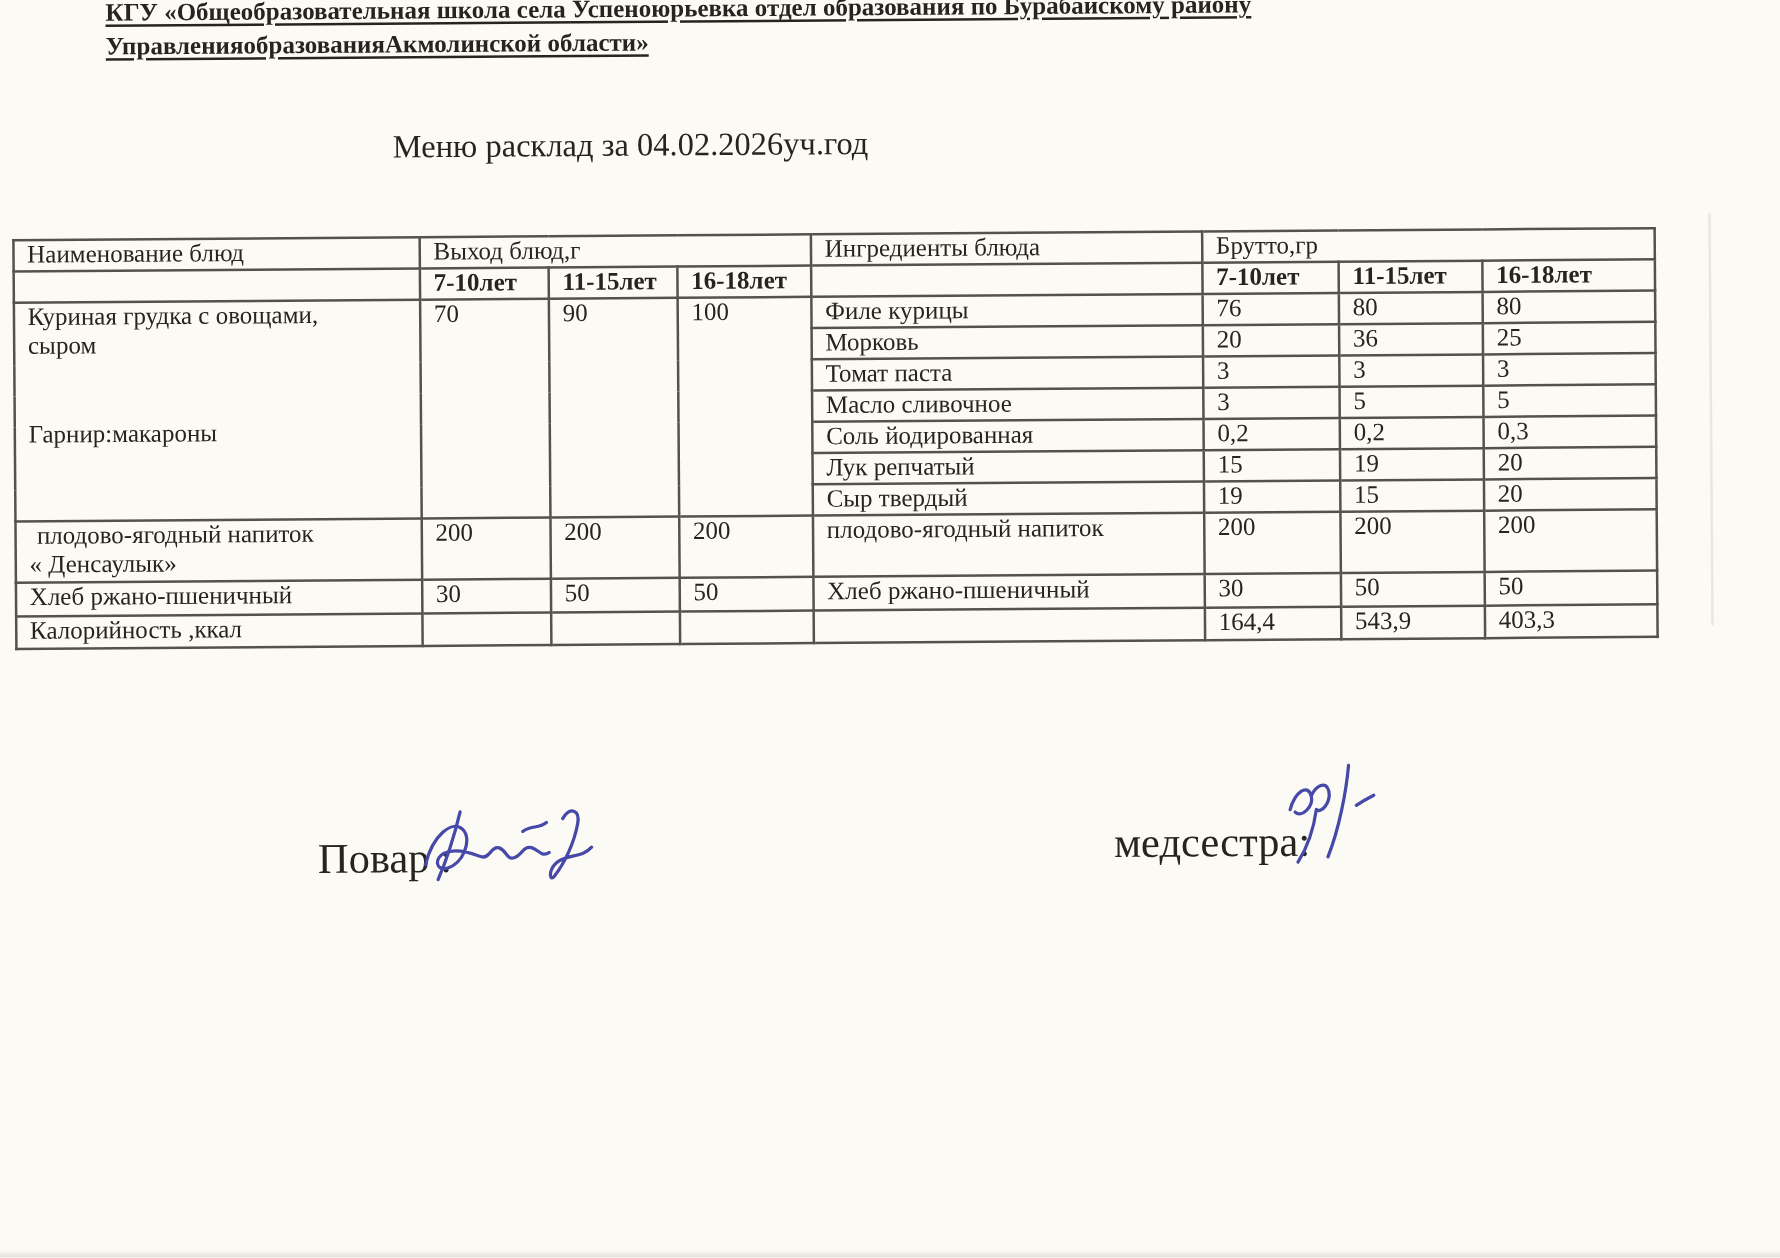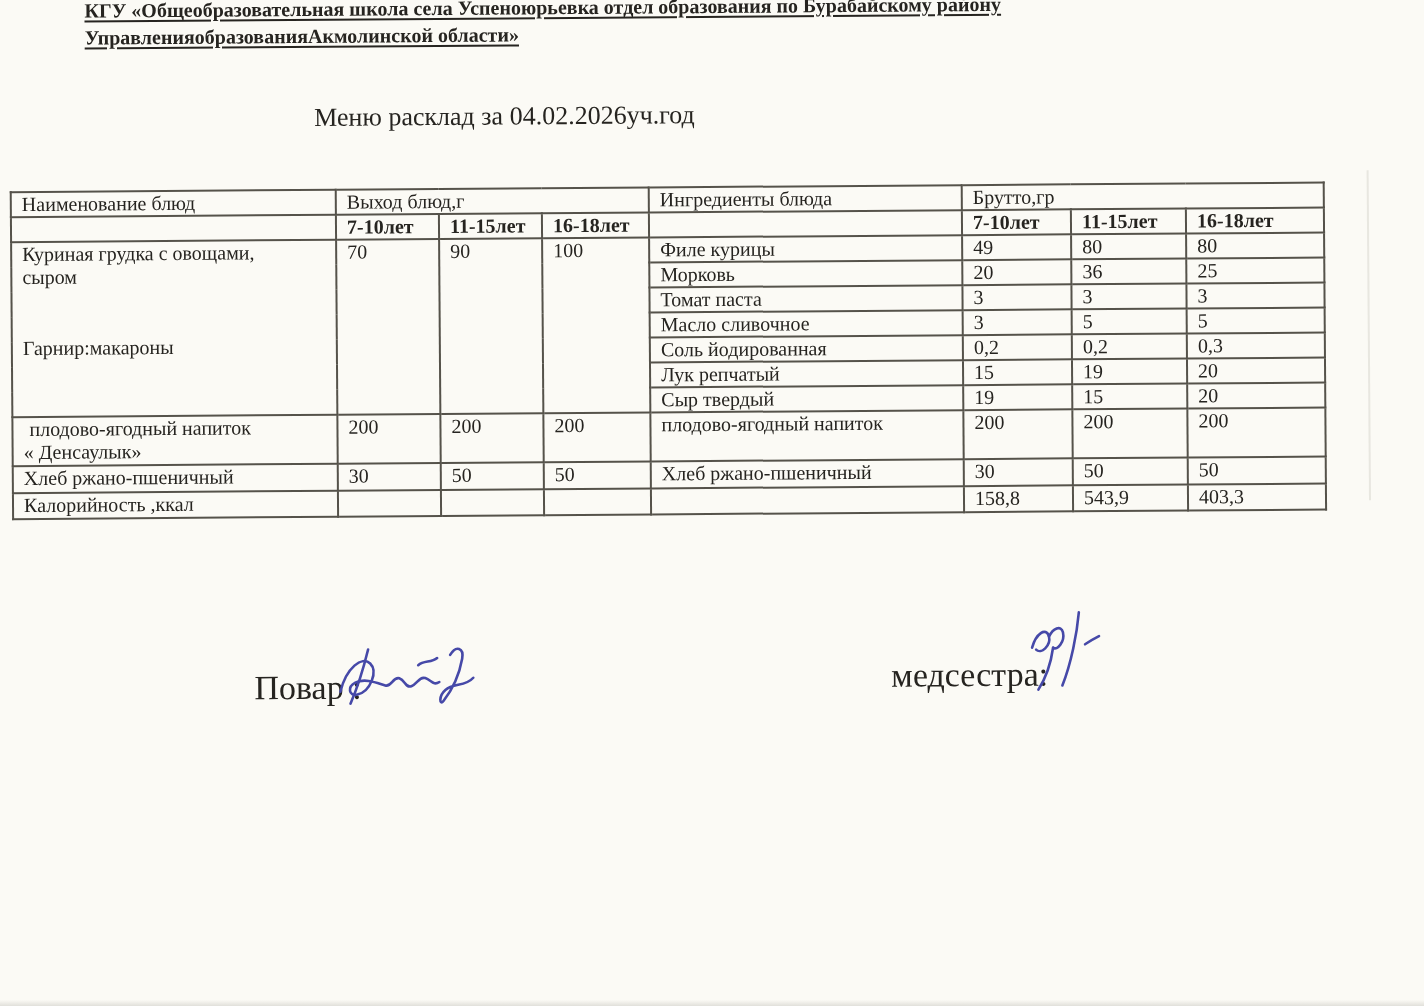--- a/index.html
+++ b/index.html
@@ -106,21 +106,21 @@
 
       <tr class="ri">
         <td class="dish-cell" rowspan="7">
           <div class="dish-name">Куриная грудка с овощами, сыром</div>
           <div class="dish-garnish">Гарнир:макароны</div>
         </td>
         <td class="num out-val" rowspan="7">70</td>
         <td class="num out-val" rowspan="7">90</td>
         <td class="num out-val" rowspan="7">100</td>
         <td>Филе курицы</td>
-        <td class="num">49</td>
+        <td class="num">76</td>
         <td class="num">80</td>
         <td class="num">80</td>
       </tr>
       <tr class="ri">
         <td>Морковь</td>
         <td class="num">20</td>
         <td class="num">36</td>
         <td class="num">25</td>
       </tr>
       <tr class="ri">
@@ -178,21 +178,21 @@
         <td class="num">50</td>
         <td class="num">50</td>
       </tr>
 
       <tr class="rc">
         <td>Калорийность ,ккал</td>
         <td></td>
         <td></td>
         <td></td>
         <td></td>
-        <td class="num">158,8</td>
+        <td class="num">164,4</td>
         <td class="num">543,9</td>
         <td class="num">403,3</td>
       </tr>
     </tbody>
   </table>
 
   <div class="sig-label sig-cook-label">Повар :</div>
   <svg class="sig cook" width="150" height="78" viewBox="0 0 150 78">
     <path d="M34,6 C30,22 24,42 16,60"></path>
     <path d="M6,48 C12,24 28,12 36,20 C44,28 36,48 23,51 C14,53 13,43 21,39 C31,34 44,40 51,42 C57,44 59,33 65,35 C71,37 71,45 77,43 C83,41 85,33 91,35 C97,37 99,43 105,39"></path>

